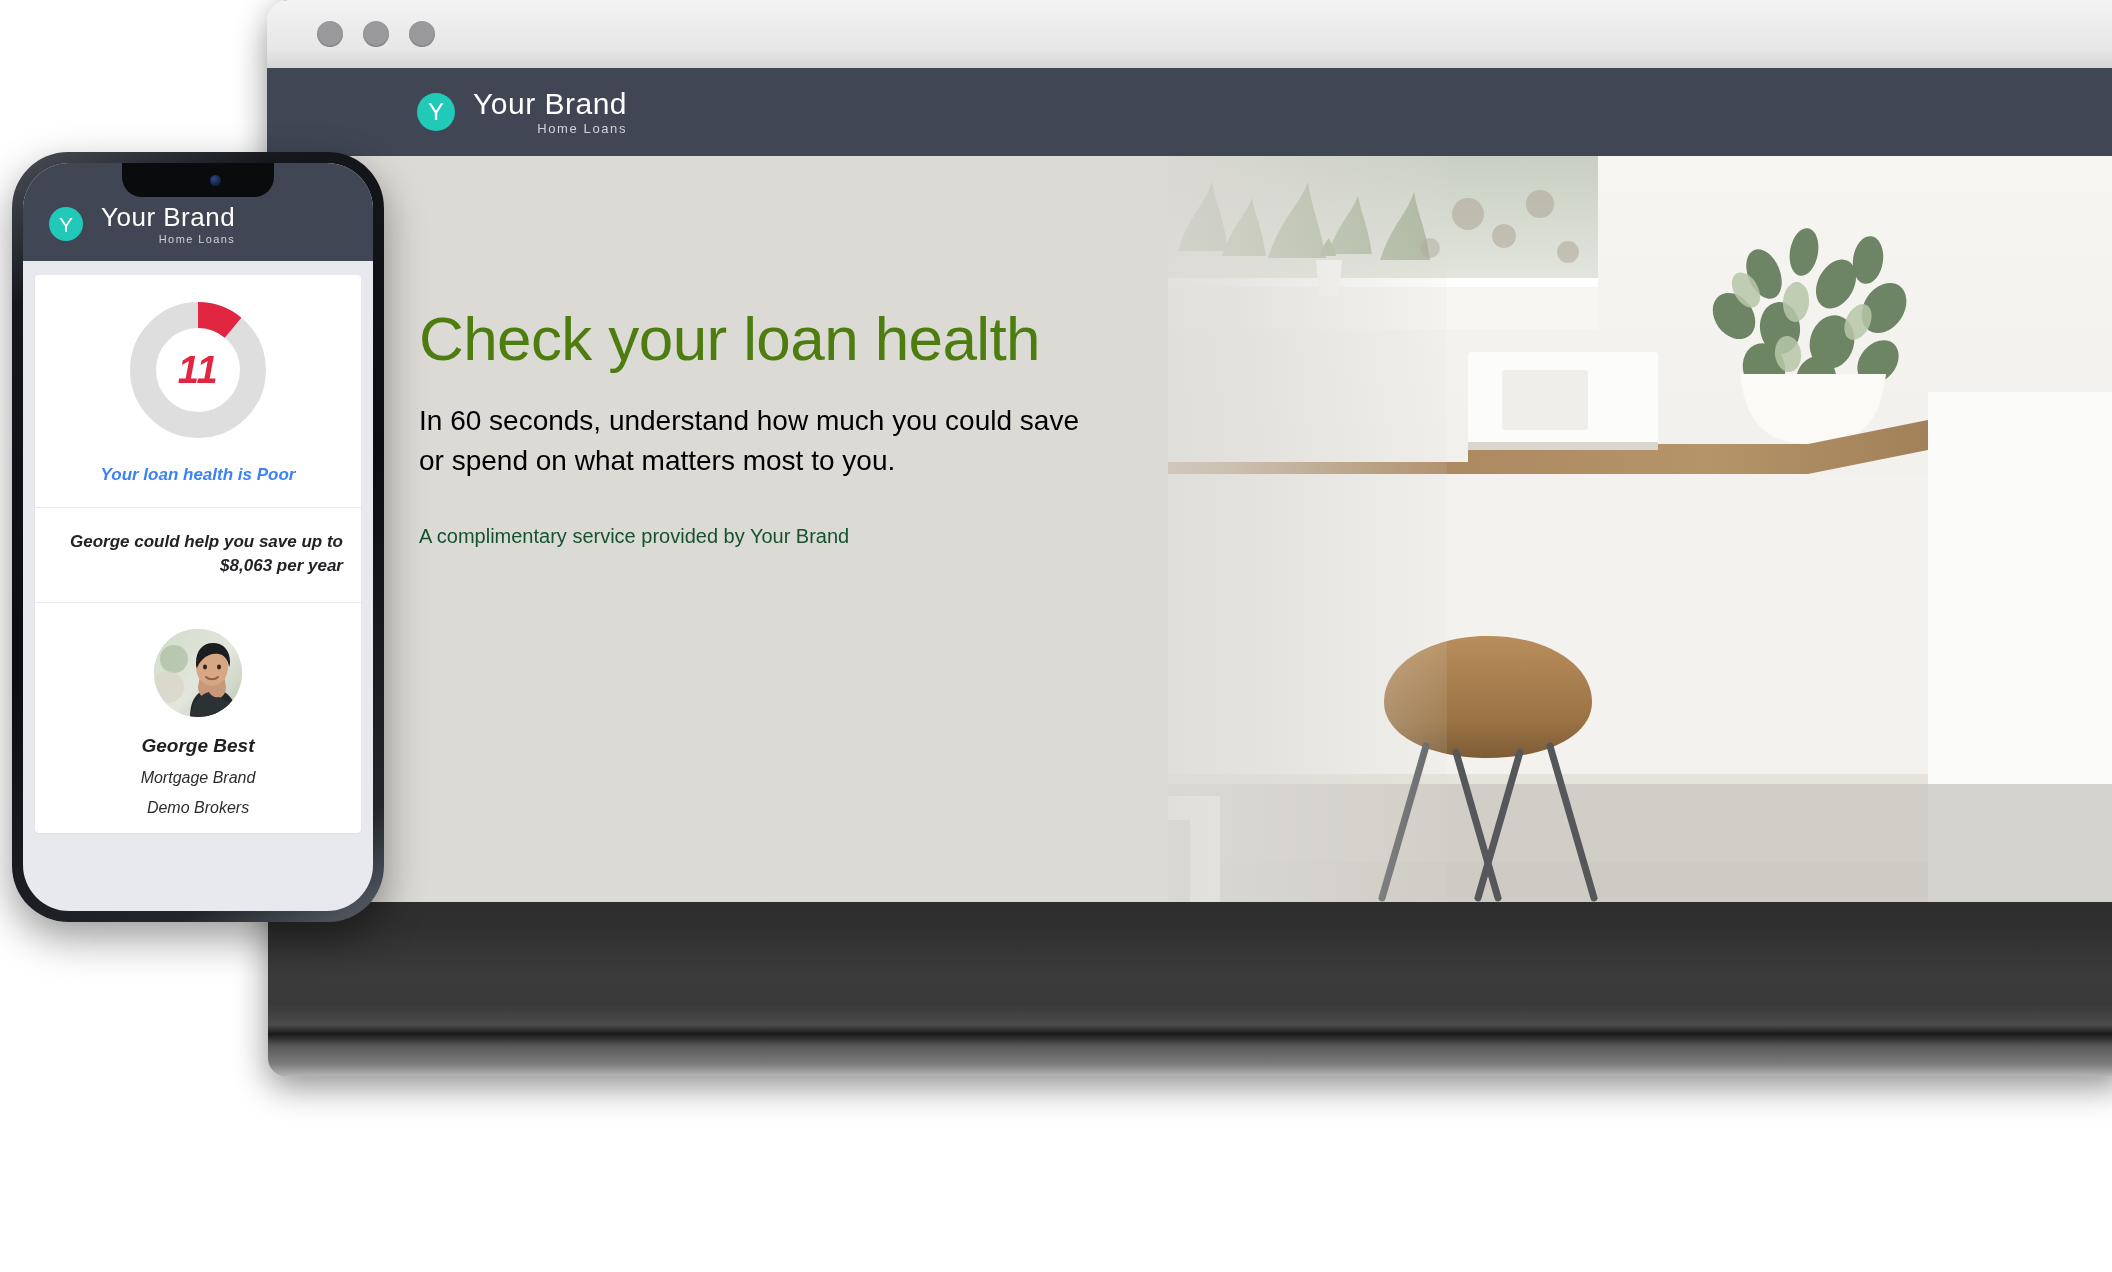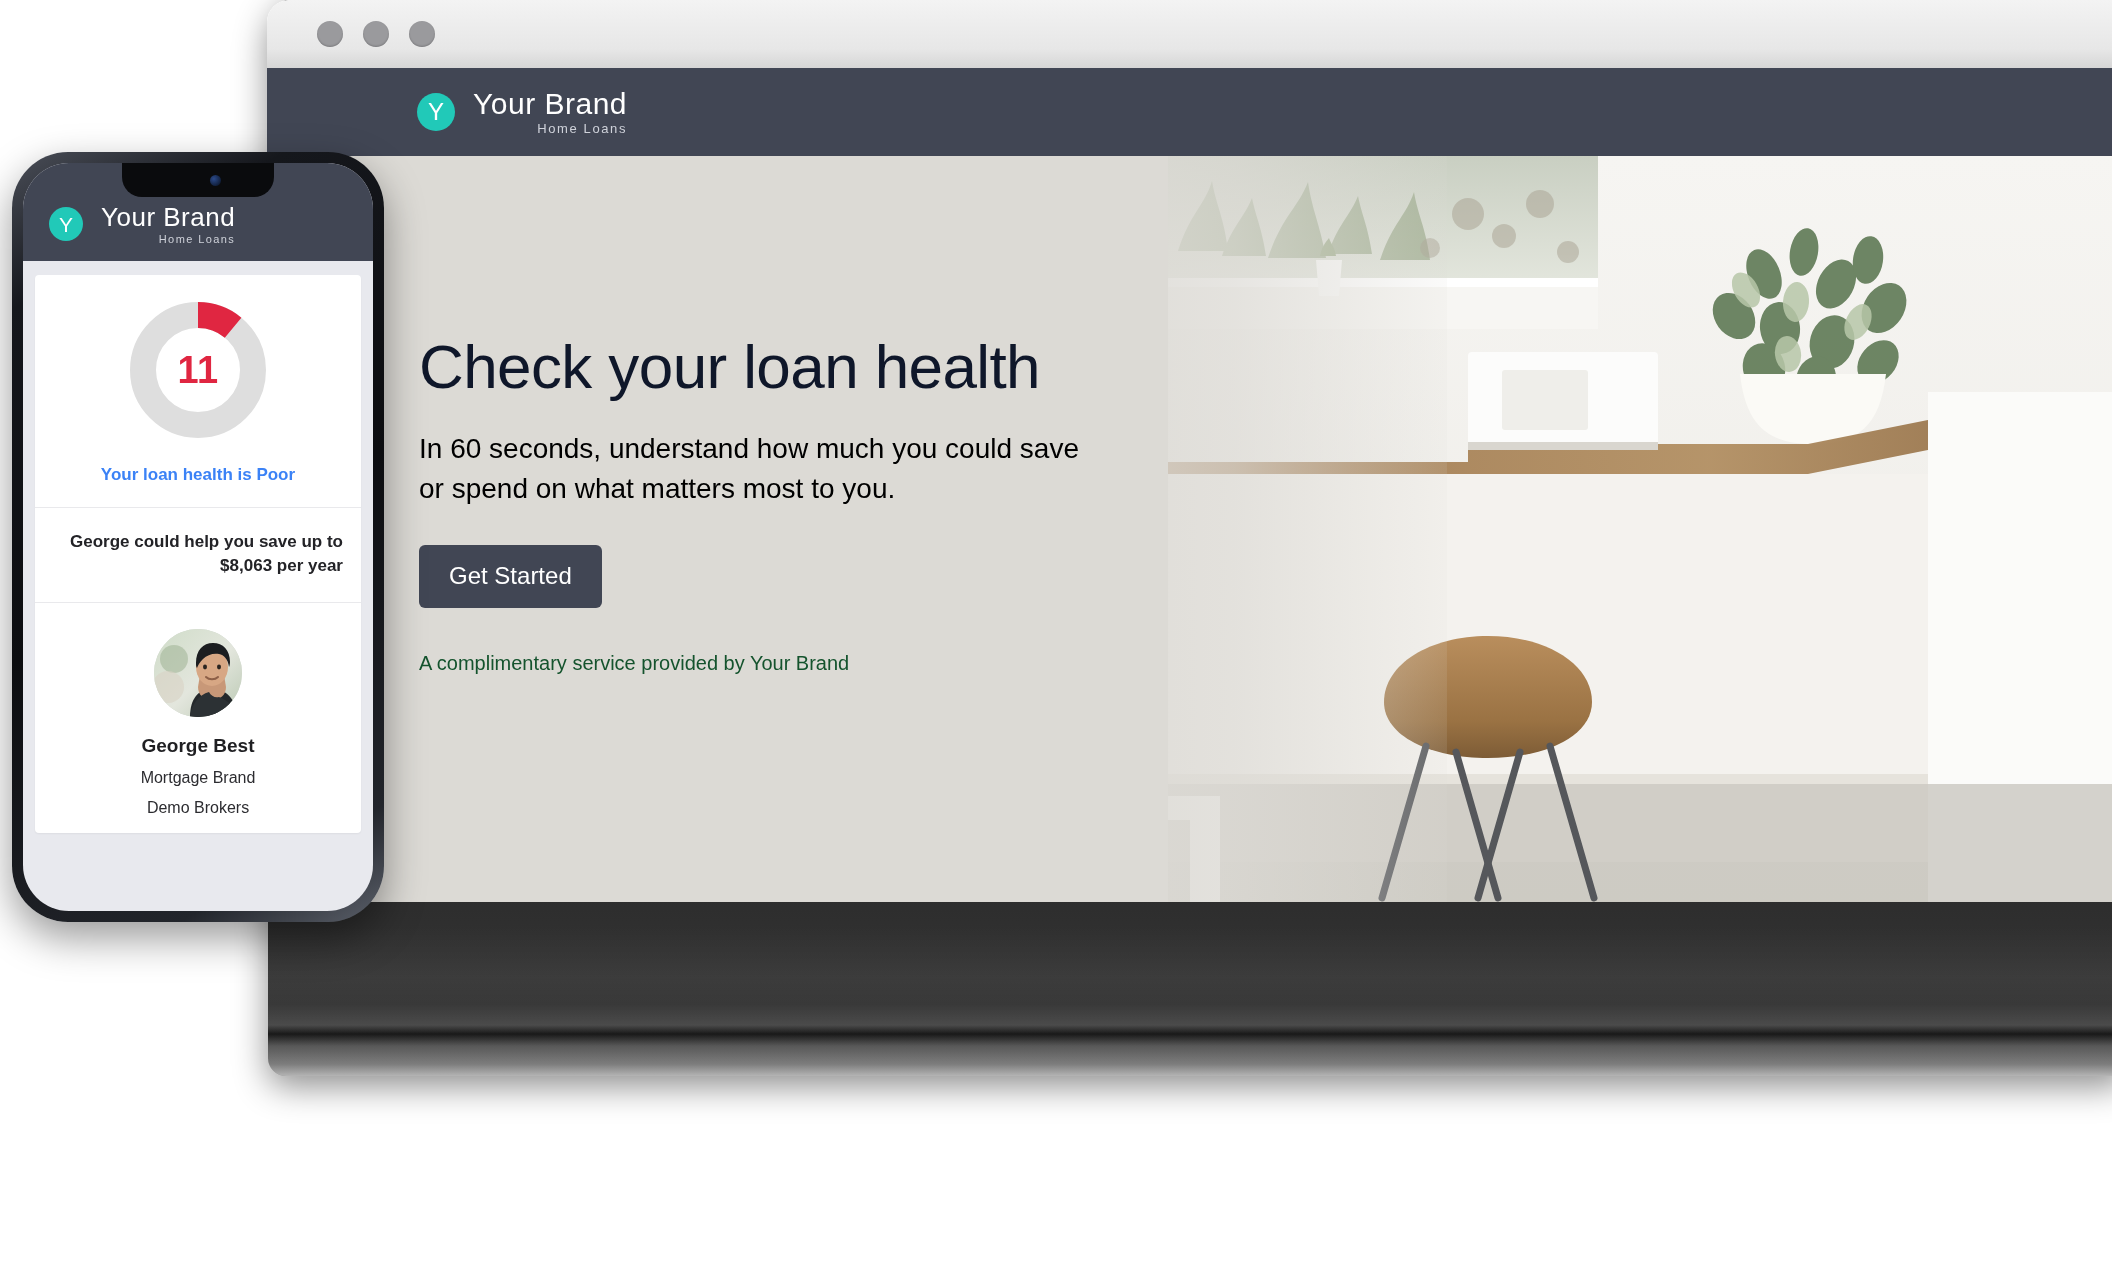--- a/index.html
+++ b/index.html
@@ -70,21 +70,21 @@
     position: relative; height: 746px; width:100%;
     background:#dcdad5; overflow:hidden;
   }
   .hero-photo { position:absolute; right:0; top:0; width: 960px; height: 746px; overflow:hidden; }
   .hero-photo svg { width:100%; height:100%; display:block; }
   .hero-fade {
     position:absolute; left:0; top:0; width: 1180px; height: 746px;
     background: linear-gradient(90deg,#dcdad5 0%, #dcdad5 52%, rgba(220,218,213,0.97) 66%, rgba(220,218,213,0.70) 82%, rgba(220,218,213,0.12) 100%);
   }
   .hero-inner { position:absolute; left: 152px; top: 150px; width: 700px; }
-  .hero-title { font-size: 62px; font-weight: 400; color:#0f172a; letter-spacing:-0.6px; line-height:1.05;margin-top:28px; }
+  .hero-title { font-size: 62px; font-weight: 400; color:#4d7c0f; letter-spacing:-0.6px; line-height:1.05; }
   .hero-sub { margin-top: 30px; font-size: 28px; line-height: 1.42; color:#000000; font-weight: 400; max-width: 660px; }
   .cta {
     margin-top: 36px; display:inline-block;
     background:#414654; color:#ffffff;
     font-size: 24px; padding: 17px 30px 18px; border-radius: 6px;
     border:none; cursor:pointer; font-family:inherit;
   }
   .fineprint { margin-top: 44px; font-size: 20px; color:#14532d; }
 
   
@@ -114,21 +114,21 @@
     background: radial-gradient(circle at 35% 35%, #2b4a8a 0%, #11203d 70%, #05070c 100%);
     margin-left: 34px; }
   .phone-header {
     height: 98px; background:#414654; display:flex; align-items:flex-end;
     padding: 0 0 16px 26px;
   }
   .phone-header .brand-mark { width: 34px; height:34px; font-size: 21px; }
   .phone-header .brand-name { font-size: 26px; }
   .phone-header .brand-sub { font-size: 11px; letter-spacing: 1.4px; }
 
-  .phone-body { padding: 14px 12px 0; }
+  .phone-body { padding: 14px 12px 0; font-style: italic; }
   .card { background:#ffffff; border-radius: 4px; overflow:hidden; box-shadow: 0 1px 2px rgba(0,0,0,.05); }
   .card-sec { padding: 20px 18px; border-bottom: 1px solid #e9e9ec; }
   .card-sec:last-child { border-bottom: none; text-align: center; }
 
   .gauge-wrap { display:flex; flex-direction:column; align-items:center; padding: 26px 0 22px; }
   .gauge { position: relative; width: 138px; height: 138px; }
   .gauge svg { display:block; transform: rotate(-90deg); }
   .gauge-num {
     position:absolute; inset:0; display:flex; align-items:center; justify-content:center;
     font-size: 38px; font-weight: 700; color:#e02641; letter-spacing: .5px;
@@ -263,21 +263,20 @@
             </g>
 
             <path d="M-10 640 L52 640 L52 746 L22 746 L22 664 L-10 664z" fill="#f4f3f0"></path>
           </svg>
         </div>
         <div class="hero-fade"></div>
 
         <div class="hero-inner">
           <h1 class="hero-title">Check your loan health</h1>
           <p class="hero-sub">In 60 seconds, understand how much you could save or spend on what matters most to you.</p>
-          <button class="cta">Get Started</button>
           <p class="fineprint">A complimentary service provided by Your Brand</p>
         </div>
       </div>
 
     </div>
   </div>
 
   <div id="phone">
     <div class="phone-frame">
       <div class="phone-screen">

